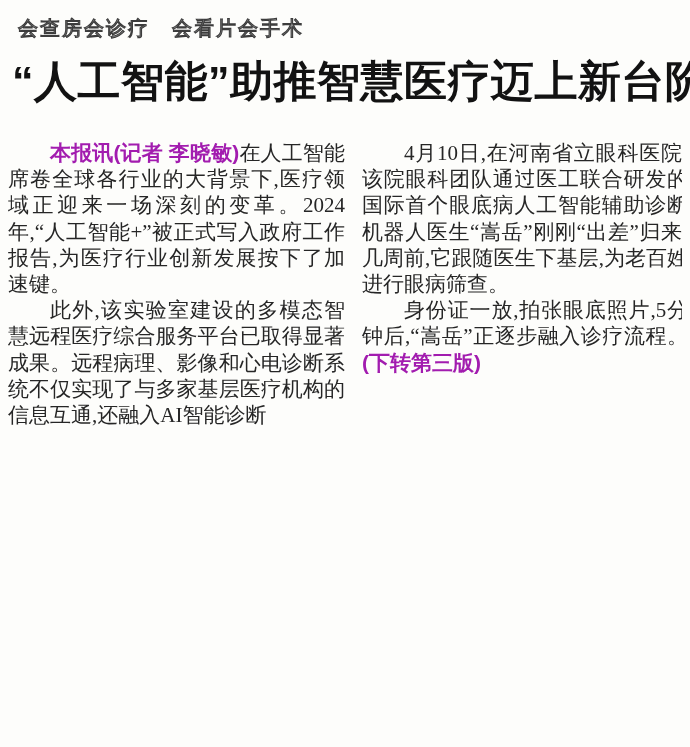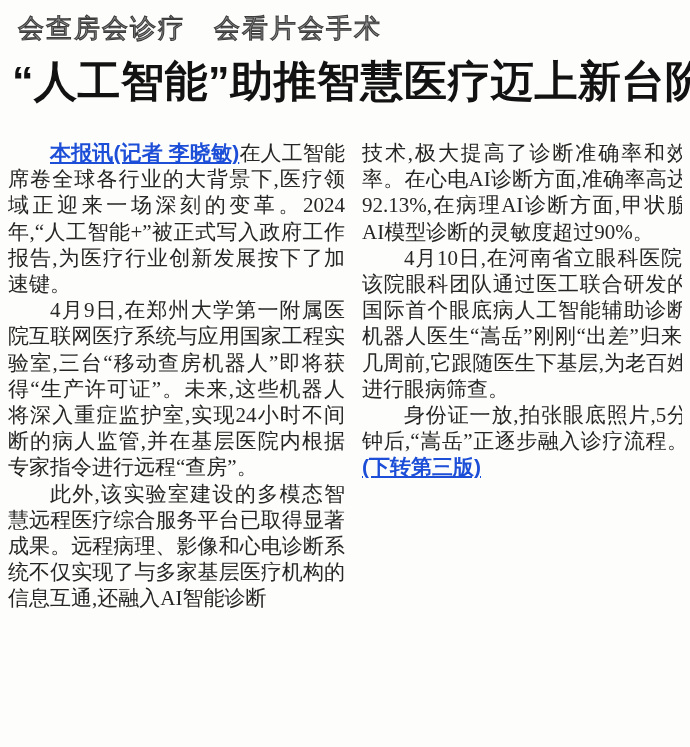--- a/index.html
+++ b/index.html
@@ -9,21 +9,21 @@
     margin:0 auto;
     background:#fdfdfb;
     overflow:hidden;
     box-sizing:border-box;
     padding:10px 8px 0 8px;
     font-family:"Liberation Serif","DejaVu Serif",serif;
   }
   .kicker {
     margin:2px 0 0 10px;
     font-family:"Liberation Sans","DejaVu Sans",sans-serif;
-    font-size:26px;
+    font-size:20px;
     line-height:32px;
     font-weight:400;
     color:#8e8e8e;
     -webkit-text-stroke:1.1px #3c3c3c;
     letter-spacing:2px;
     white-space:nowrap;
   }
   .headline {
     margin:13px 0 0 4px;
     font-family:Liberation Sans, sans-serif;
@@ -46,41 +46,38 @@
   }
   .col { text-align:justify; }
   .col-left  { width:337px; flex:0 0 337px; }
   .col-right { width:326px; flex:0 0 326px; }
   .para { margin:0; text-indent:2em; }
   .para.no-indent { text-indent:0; }
   .lead, .tail {
     font-family:"Liberation Sans","DejaVu Sans",sans-serif;
     font-weight:700;
     font-style:normal;
-    color:#1d4ed8;
-    text-decoration:underline;
+    color:#a21caf;
   }
 </style>
 </head>
 <body>
 
 <div class="page">
 
   <div class="kicker">会查房会诊疗　会看片会手术</div>
 
   <h1 class="headline">“人工智能”助推智慧医疗迈上新台阶</h1>
 
   <div class="body-columns">
 
     <div class="col col-left">
       <p class="para"><b class="lead">本报讯(记者 李晓敏)</b><span>在人工智能席卷全球各行业的大背景下,医疗领域正迎来一场深刻的变革。2024年,“人工智能+”被正式写入政府工作报告,为医疗行业创新发展按下了加速键。</span></p>
-      <p class="para">4月9日,在郑州大学第一附属医院互联网医疗系统与应用国家工程实验室,三台“移动查房机器人”即将获得“生产许可证”。未来,这些机器人将深入重症监护室,实现24小时不间断的病人监管,并在基层医院内根据专家指令进行远程“查房”。</p>
       <p class="para">此外,该实验室建设的多模态智慧远程医疗综合服务平台已取得显著成果。远程病理、影像和心电诊断系统不仅实现了与多家基层医疗机构的信息互通,还融入AI智能诊断</p>
     </div>
 
     <div class="col col-right">
-      <p class="para no-indent">技术,极大提高了诊断准确率和效率。在心电AI诊断方面,准确率高达92.13%,在病理AI诊断方面,甲状腺AI模型诊断的灵敏度超过90%。</p>
       <p class="para">4月10日,在河南省立眼科医院,该院眼科团队通过医工联合研发的国际首个眼底病人工智能辅助诊断机器人医生“嵩岳”刚刚“出差”归来,几周前,它跟随医生下基层,为老百姓进行眼病筛查。</p>
       <p class="para"><span>身份证一放,拍张眼底照片,5分钟后,“嵩岳”正逐步融入诊疗流程。</span><b class="tail">(下转第三版)</b></p>
     </div>
 
   </div>
 </div>
 
 </body></html>

